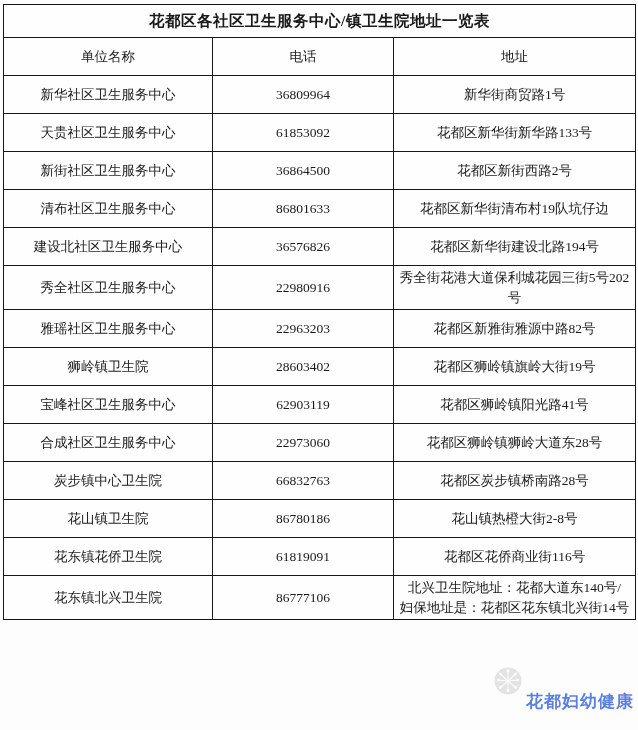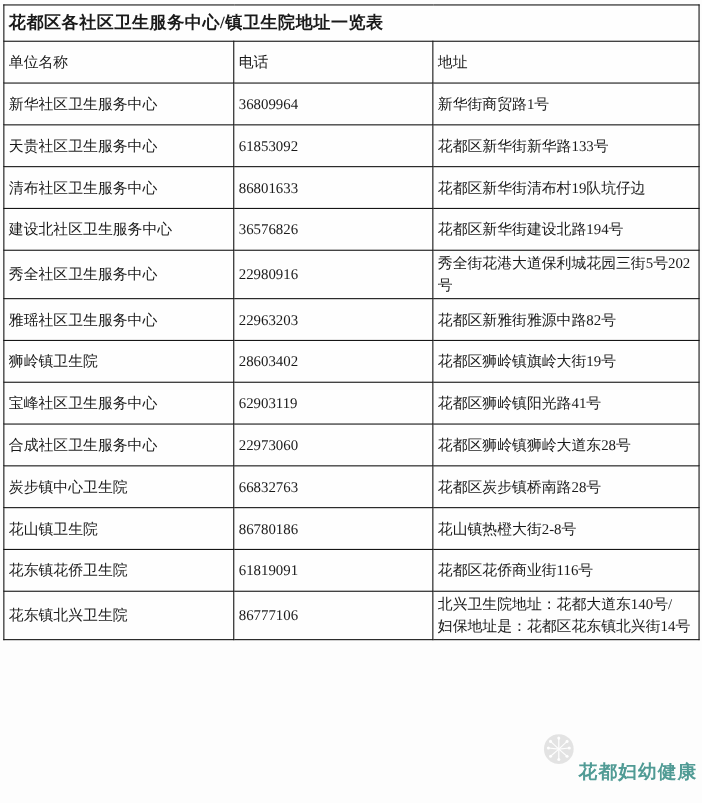--- a/index.html
+++ b/index.html
@@ -18,21 +18,21 @@
   table.health-table{
     position:absolute;
     left:3px;top:4px;
     width:632px;
     border-collapse:collapse;
     table-layout:fixed;
     background:#fefefe;
   }
   table.health-table td,table.health-table th{
     border:1.5px solid #161616;
-    text-align:left;
+    text-align:center;
     vertical-align:middle;
     padding:2px 4px;
     font-size:13.5px;
     font-weight:normal;
     line-height:1.45;
     overflow:hidden;
   }
   tr.title-row td{
     height:28px;
     font-size:15.5px;
@@ -47,21 +47,21 @@
     position:absolute;
     right:4px;bottom:17px;
     display:flex;align-items:center;gap:3px;
     z-index:5;
     opacity:.72;
     pointer-events:none;
   }
   .watermark .wm-text{
     font-size:17px;
     font-weight:bold;
-    color:#0f766e;
+    color:#1d4ed8;
     letter-spacing:1px;
     text-shadow:0 0 2px #ffffff;
     margin-top:41px;
   }
   .wm-logo{display:block;}
 </style>
 </head>
 <body>
 
 <div class="canvas">
@@ -84,20 +84,25 @@
 
     <tr class="data-row">
           <td>新华社区卫生服务中心</td>
           <td>36809964</td>
           <td class="addr">新华街商贸路1号</td>
         </tr>
         <tr class="data-row">
           <td>天贵社区卫生服务中心</td>
           <td>61853092</td>
           <td class="addr">花都区新华街新华路133号</td>
+        </tr>
+        <tr class="data-row">
+          <td>新街社区卫生服务中心</td>
+          <td>36864500</td>
+          <td class="addr">花都区新街西路2号</td>
         </tr>
         <tr class="data-row">
           <td>清布社区卫生服务中心</td>
           <td>86801633</td>
           <td class="addr">花都区新华街清布村19队坑仔边</td>
         </tr>
         <tr class="data-row">
           <td>建设北社区卫生服务中心</td>
           <td>36576826</td>
           <td class="addr">花都区新华街建设北路194号</td>

